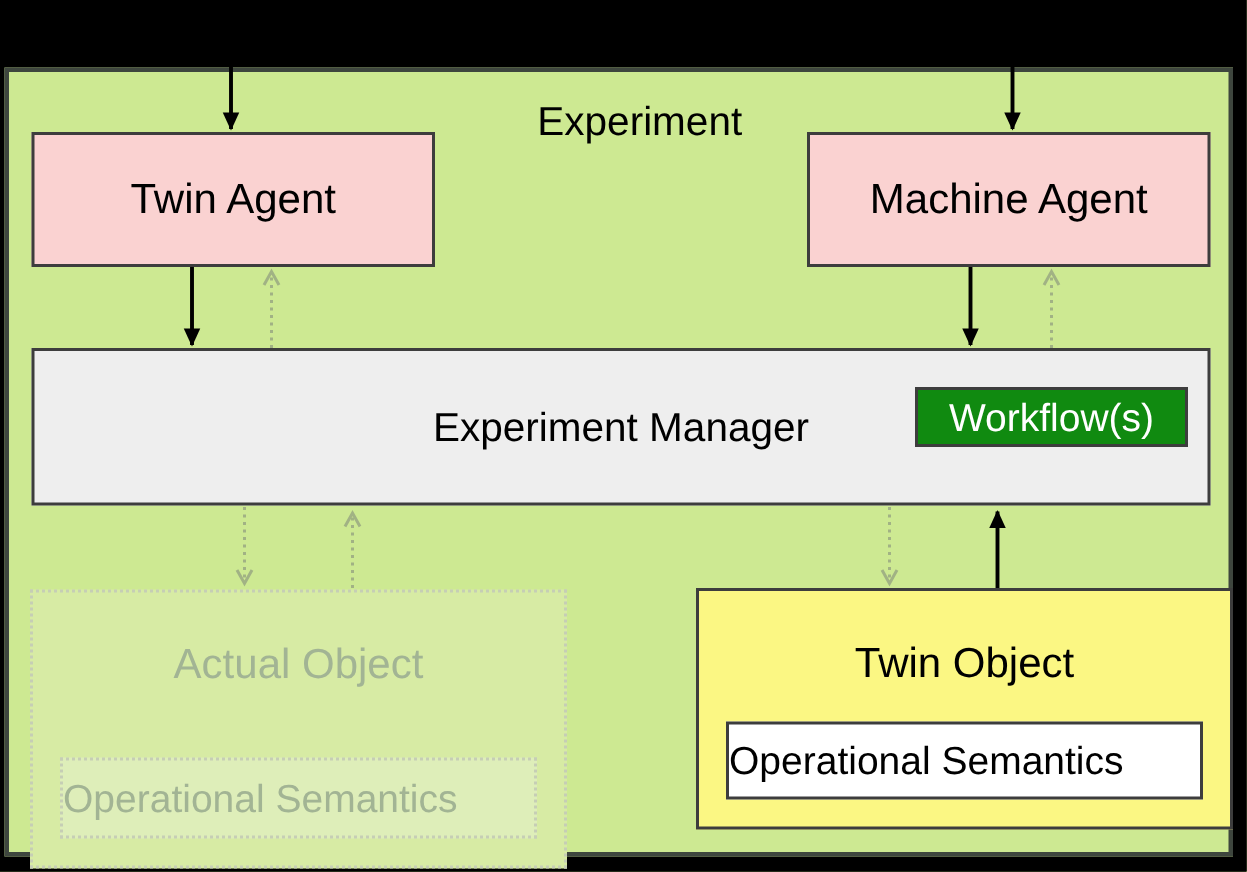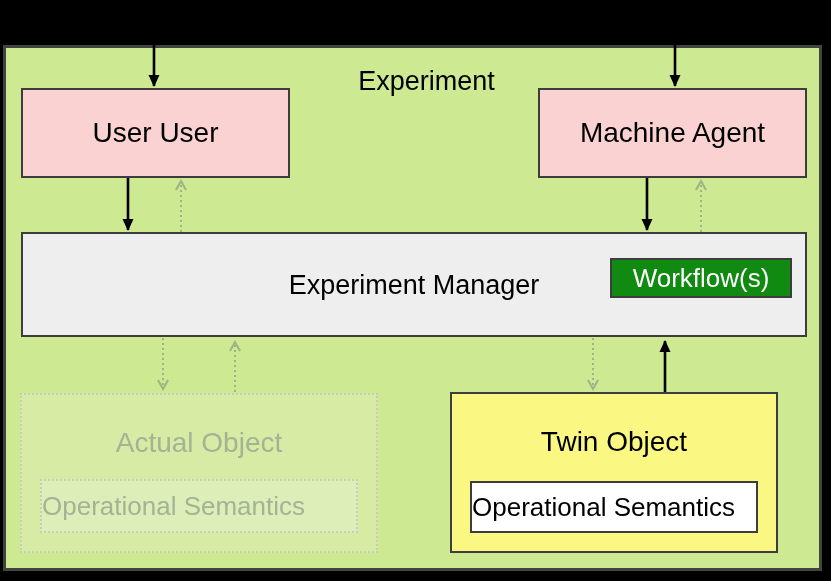--- a/index.html
+++ b/index.html
@@ -30,26 +30,26 @@
   .workflow{left:610px;top:258px;width:182px;height:40px;
             background:var(--c-workflow-fill,#108a10);border:2px solid var(--c-box-border,#3d3d3d);
             color:var(--c-workflow-text,#fff);font-size:26px;}
 
   .outer-obj{display:block;}
   .outer-label{position:absolute;left:0;right:0;top:32px;text-align:center;font-size:28px;}
   .inner-box{position:absolute;left:18px;right:18px;bottom:18px;height:52px;
              box-sizing:border-box;display:flex;align-items:center;justify-content:flex-start;
              font-size:26px;}
 
-  .twin{left:450px;top:392px;width:328px;height:161px;
+  .twin{left:464px;top:392px;width:358px;height:161px;
         background:var(--c-twin-fill,#fbf783);border:2px solid var(--c-box-border,#3d3d3d);}
   .twin .inner-box{background:var(--c-inner-box-fill,#fff);
                    border:2px solid var(--c-box-border,#3d3d3d);}
 
-  .actual{left:20px;top:393px;width:358px;height:160px;
+  .actual{left:20px;top:393px;width:358px;height:186px;
           background:var(--c-faded-fill,#d7eba4);
           border:2px dotted var(--c-faded-border,#c6ceb5);
           color:var(--c-faded-text,#a2b494);}
   .actual .outer-label{color:var(--c-faded-text,#a2b494);}
   .actual .inner-box{background:var(--c-faded-inner-fill,#deeeb9);
                      border:2px dotted var(--c-faded-border,#c6ceb5);
                      color:var(--c-faded-text,#a2b494);height:54px;}
 
   svg.arrows{position:absolute;left:0;top:0;width:831px;height:581px;pointer-events:none;}
   .ln-solid{stroke:var(--c-solid-arrow,#000);stroke-width:2.6;fill:none;}
@@ -59,21 +59,21 @@
 </head>
 <body>
 
 <div class="stage">
 
   <div class="container"></div>
 
   <div class="title">Experiment</div>
 
   <div class="box agent user-agent">
-    <span>User User</span>
+    <span>Twin Agent</span>
   </div>
 
   <div class="box agent machine-agent">
     <span>Machine Agent</span>
   </div>
 
   <div class="box manager">
     <span>Experiment Manager</span>
   </div>
 

